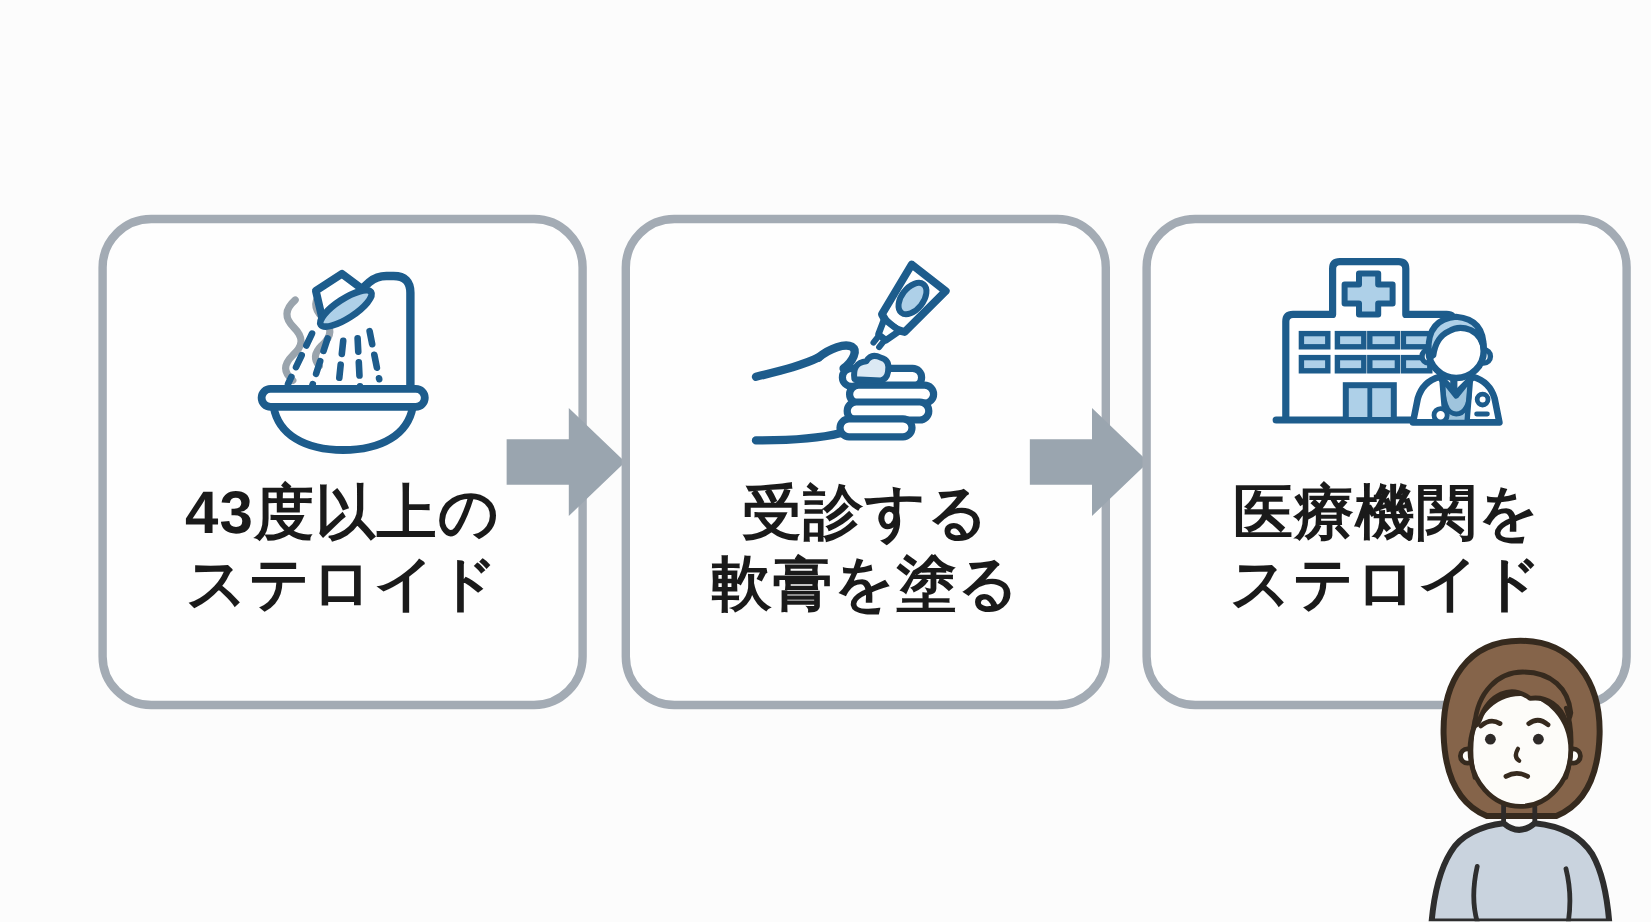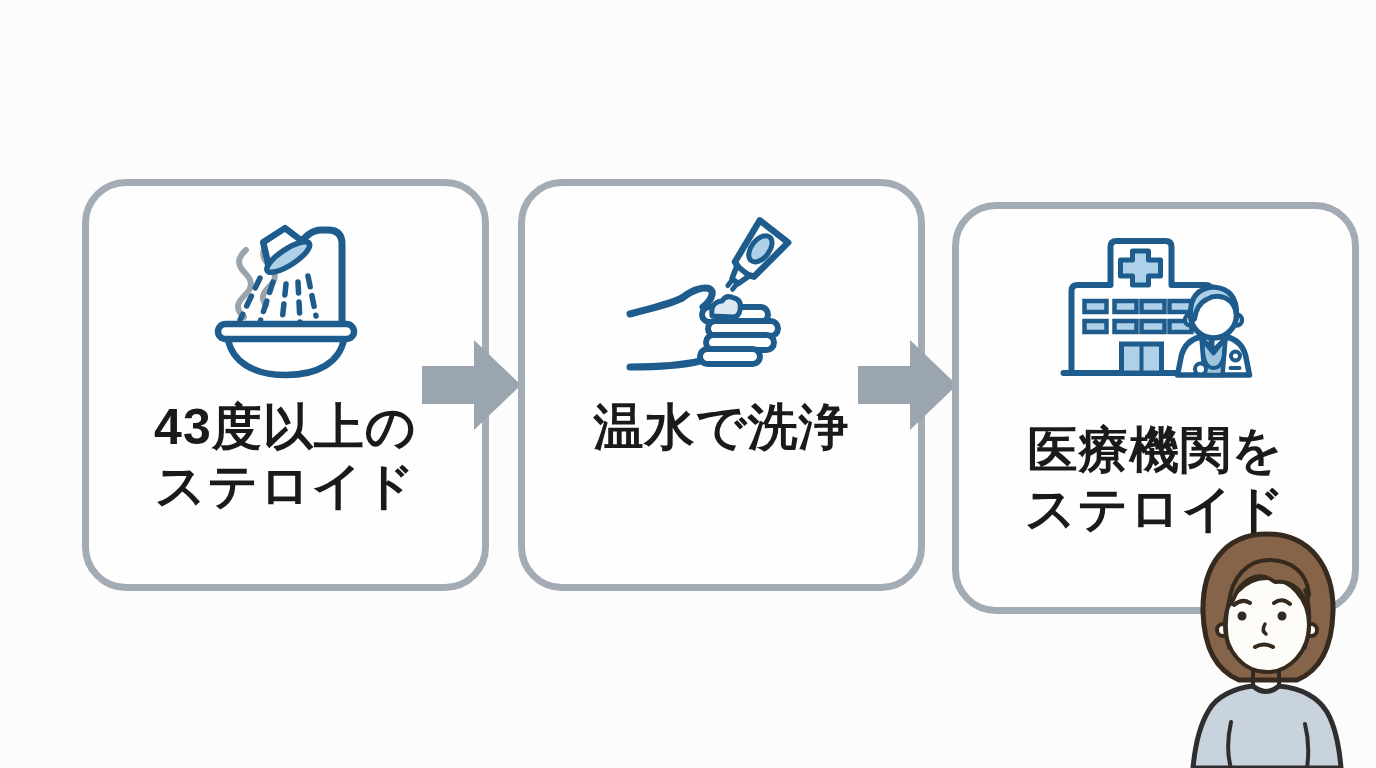--- a/index.html
+++ b/index.html
@@ -11,21 +11,21 @@
   }
   .canvas{position:absolute;inset:0;width:1376px;height:768px;overflow:hidden;}
 
   .card{
     position:absolute;top:179px;width:407px;height:412px;
     background:#fefefe;border:7px solid #a3abb4;border-radius:44px;
     box-sizing:border-box;
   }
   .card-1{left:82px;}
   .card-2{left:518px;}
-  .card-3{left:952px;margin-top:23px;}
+  .card-3{left:952px;}
 
   .step-icon{
     position:absolute;top:18px;left:50%;transform:translateX(-50%);
   }
   .step-label{
     position:absolute;left:-10px;right:-10px;top:212px;
     text-align:center;color:#1a1a1a;
     font-size:50px;font-weight:900;line-height:59px;letter-spacing:1px;
   }
 
@@ -91,21 +91,22 @@
       </g>
       <path d="M90,112 Q88,98 100,97 Q104,90 112,94 Q120,96 118,106 Q117,112 112,113 Z" fill="#dce9f4" stroke="#1d5c8c" stroke-width="5" stroke-linejoin="round"></path>
       <g transform="rotate(38 107 85)">
         <path d="M89,12 L125,12 L119,60 Q107,66 95,60 Z" fill="#ffffff" stroke="#1d5c8c" stroke-width="6.5" stroke-linejoin="round"></path>
         <ellipse cx="107" cy="34" rx="9" ry="15" fill="#aed0e8" stroke="#1d5c8c" stroke-width="5"></ellipse>
         <path d="M99,62 L115,62 L111,75 L103,75 Z" fill="#ffffff" stroke="#1d5c8c" stroke-width="5.5" stroke-linejoin="round"></path>
         <path d="M104,75 L104,83 M110,75 L110,83" fill="none" stroke="#1d5c8c" stroke-width="5" stroke-linecap="round"></path>
       </g>
     </svg>
     <div class="step-label">
-      <div>温水で洗浄</div>
+      <div>受診する</div>
+      <div>軟膏を塗る</div>
     </div>
   </div>
 
   <svg class="flow-arrow flow-arrow-2" viewBox="0 0 100 92">
     <polygon points="0,27 52,27 52,1 99,46 52,91 52,65 0,65" fill="#9aa5af"></polygon>
   </svg>
 
   <div class="card card-3">
     <svg class="step-icon" width="205" height="165" viewBox="0 0 205 165">
       <g>

